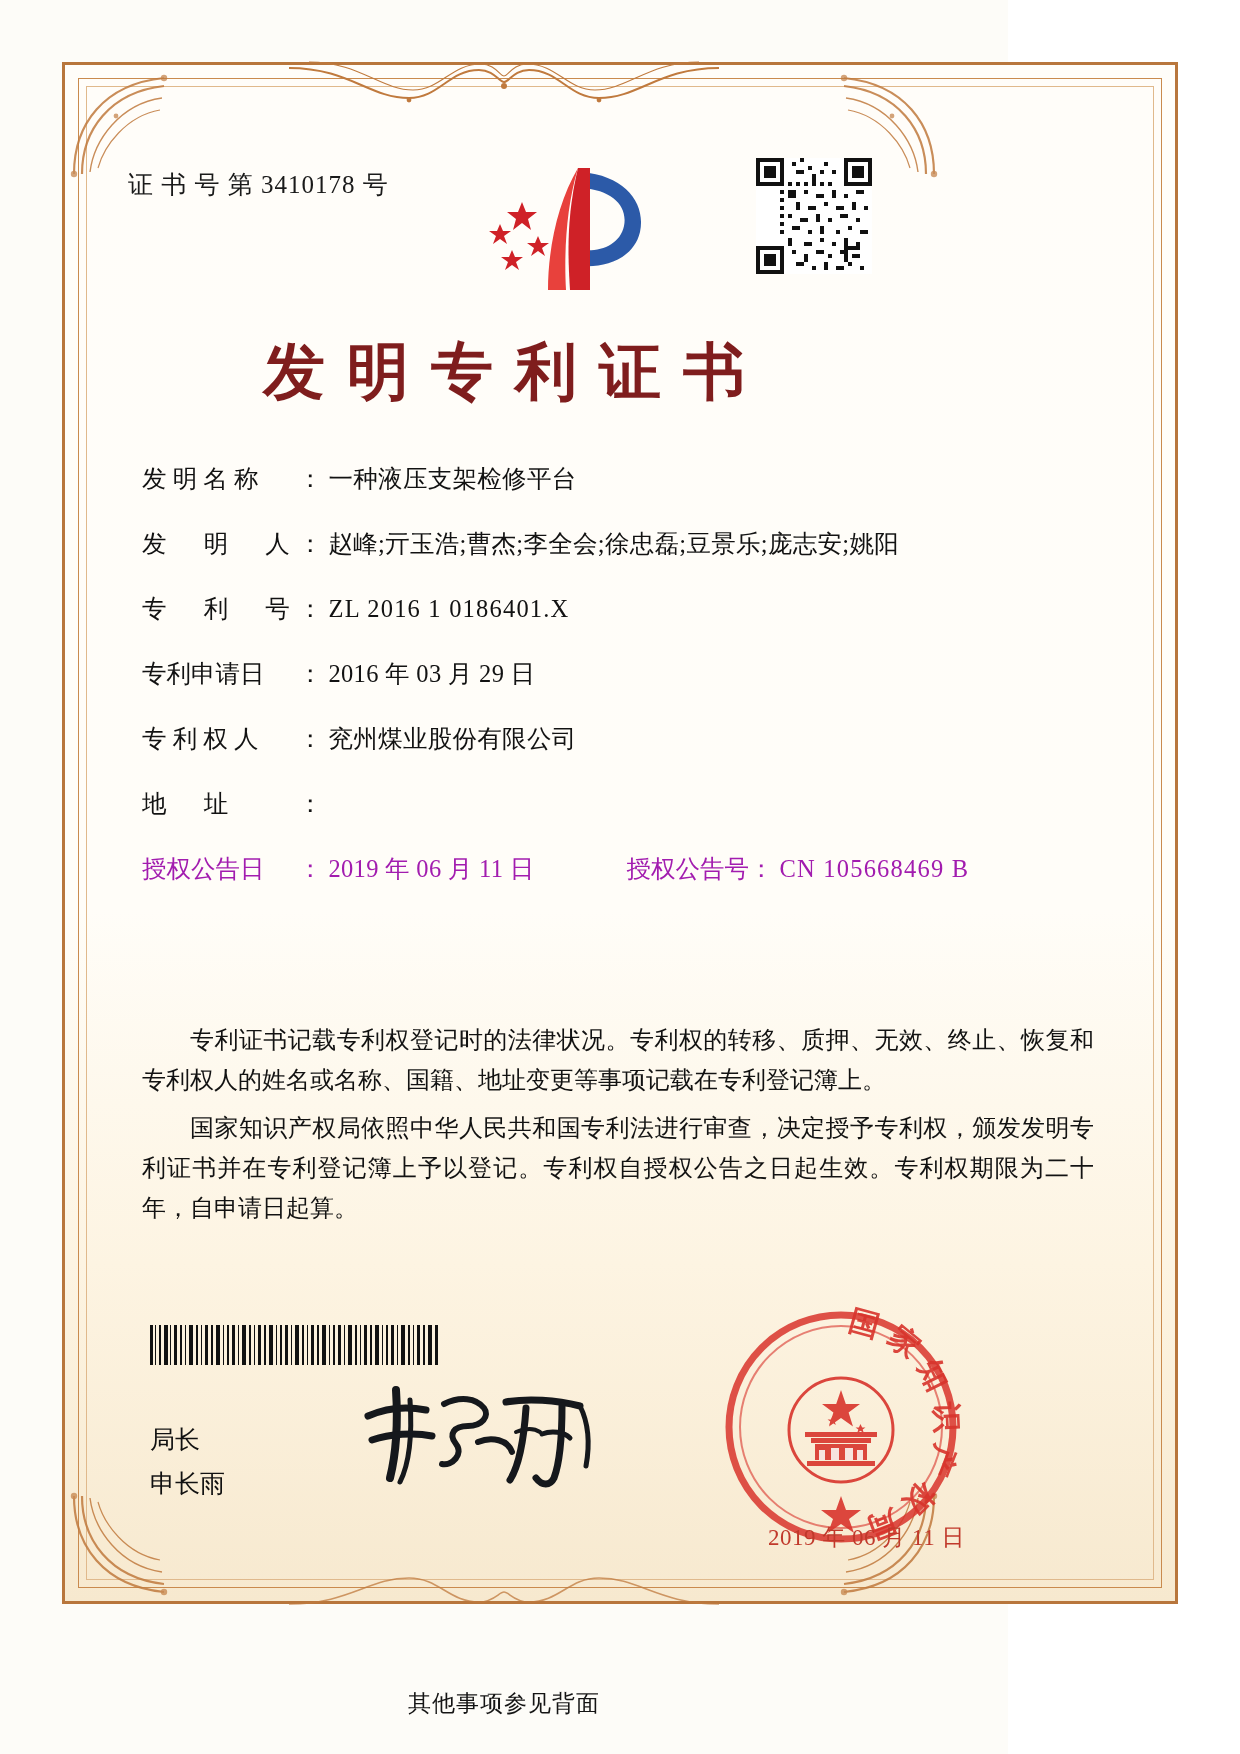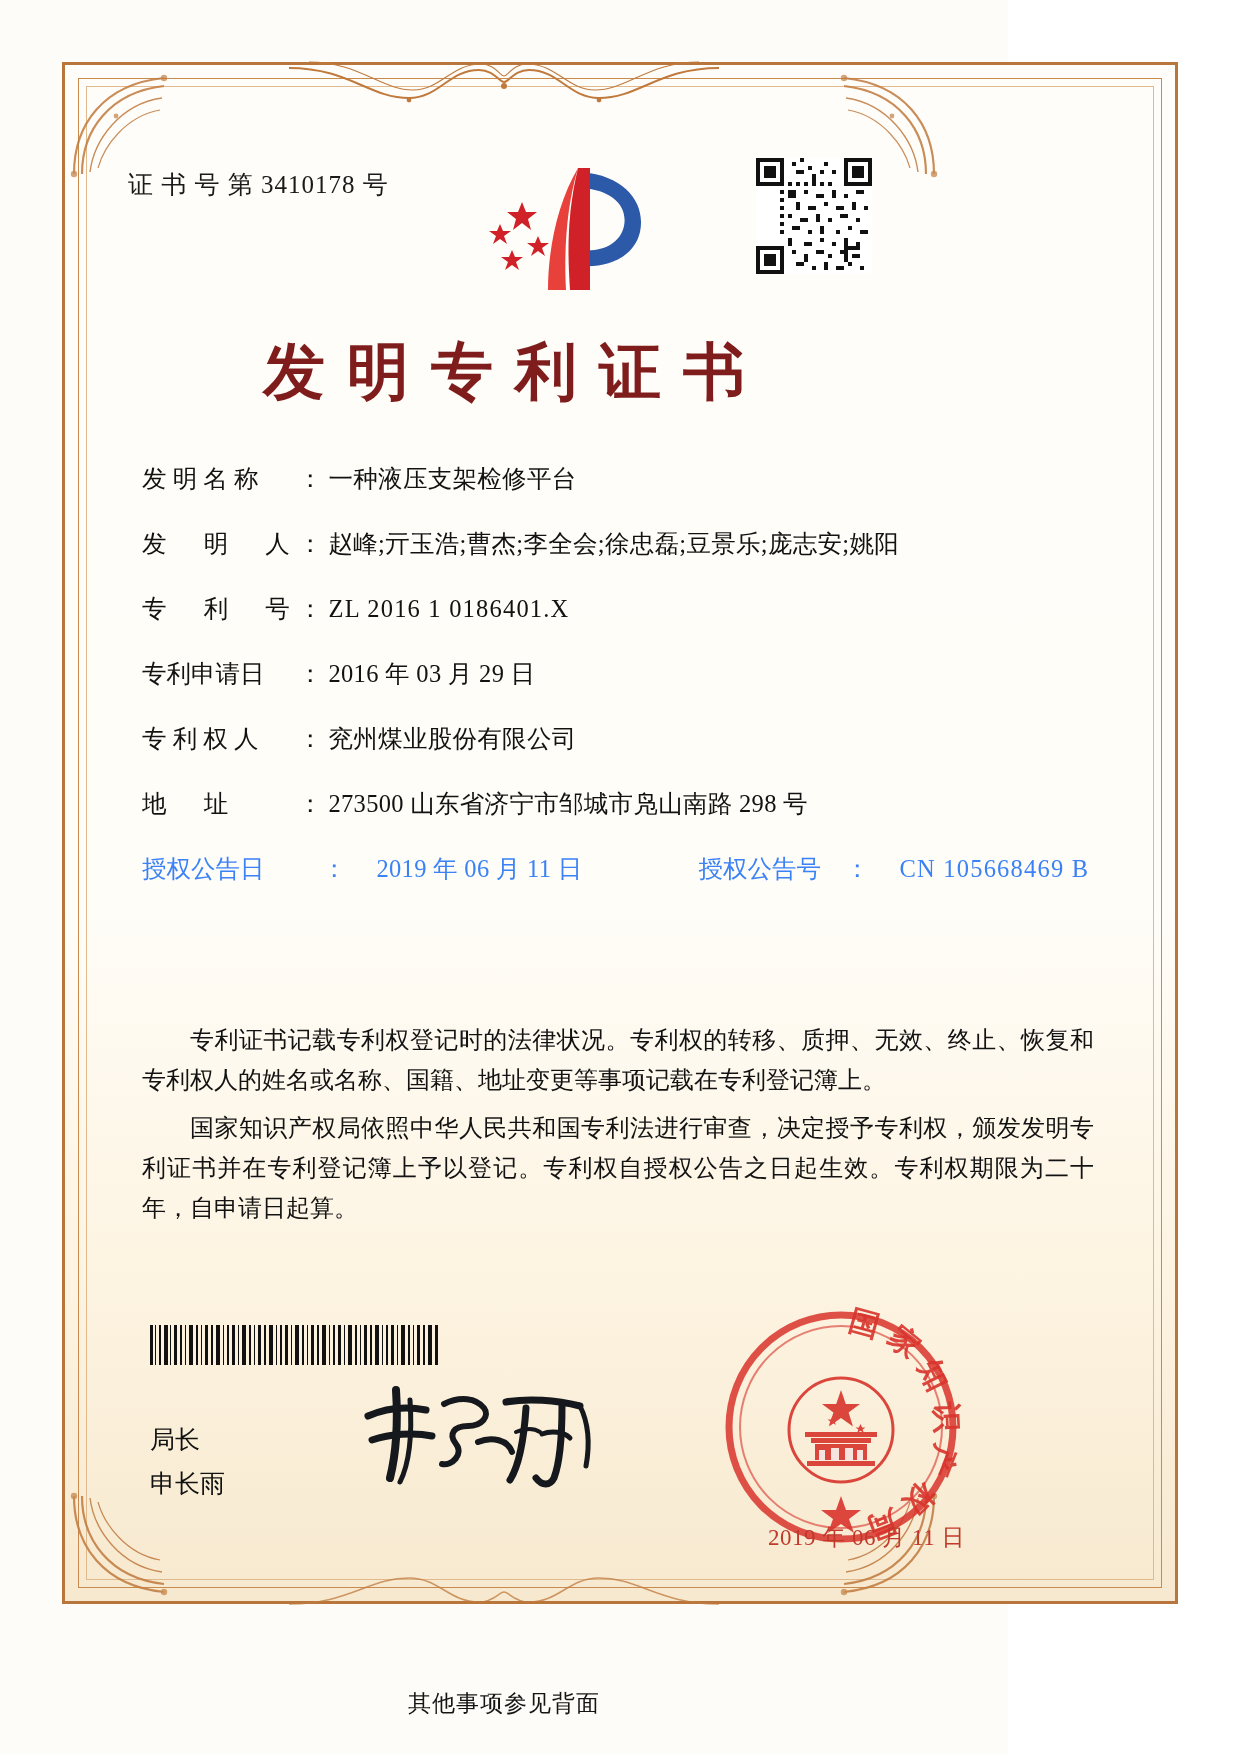--- a/index.html
+++ b/index.html
@@ -151,23 +151,22 @@
   .f-label.sp4 { letter-spacing: 15.5px; }
   .f-label.sp2 { letter-spacing: 0px; }
   .f-colon { margin-right: 6px; }
   .f-value { letter-spacing: .3px; }
   .f-value.mono { font-family: "Liberation Serif", serif; letter-spacing: 1.2px; }
 
   .row-inline {
     display: flex;
     align-items: baseline;
     font-size: 24.5px;
-    color: #3b82f6;
+    color: #a21caf;
     white-space: nowrap;
-    gap: 24px;
   }
   .row-inline .second {
     margin-left: 92px;
   }
 
   .paragraphs {
     position: absolute;
     left: 142px;
     top: 1020px;
     width: 952px;
@@ -473,21 +472,20 @@
 
     <div class="field-row">
       <span class="f-label sp2">专 利 权 人</span>
       <span class="f-colon">：</span>
       <span class="f-value">兖州煤业股份有限公司</span>
     </div>
 
     <div class="field-row">
       <span class="f-label sp4">地 址</span>
       <span class="f-colon">：</span>
-      <span class="f-value">273500 山东省济宁市邹城市凫山南路 298 号</span>
     </div>
 
     <div class="field-row">
       <div class="row-inline">
         <span class="f-label sp2">授权公告日</span>
         <span class="f-colon">：</span>
         <span class="f-value">2019 年 06 月 11 日</span>
         <span class="second">授权公告号</span>
         <span class="f-colon">：</span>
         <span class="f-value mono">CN 105668469 B</span>

